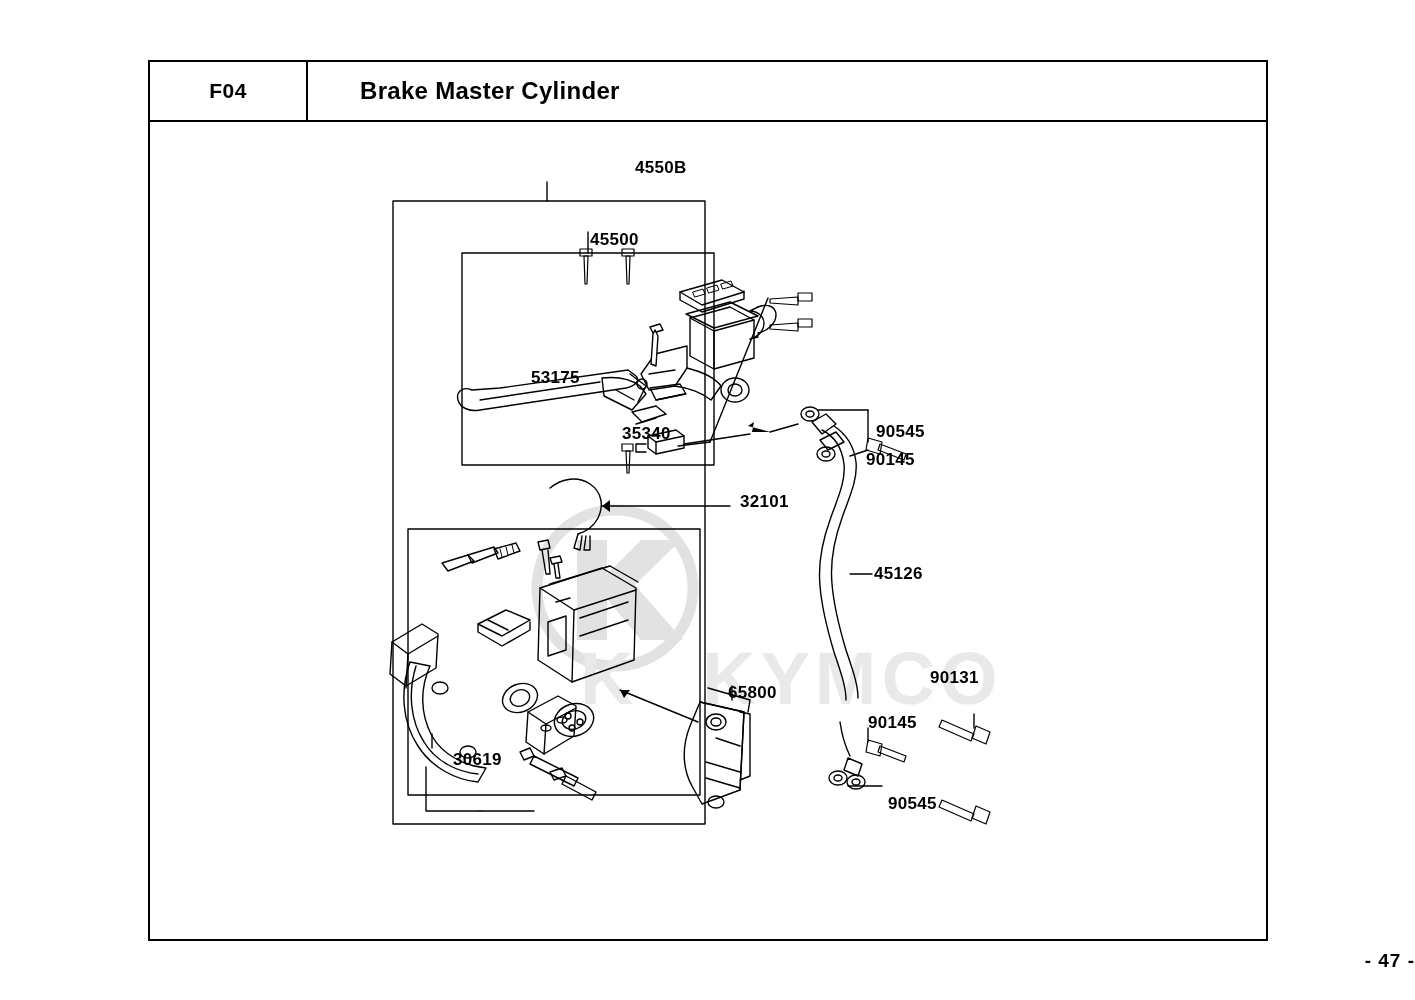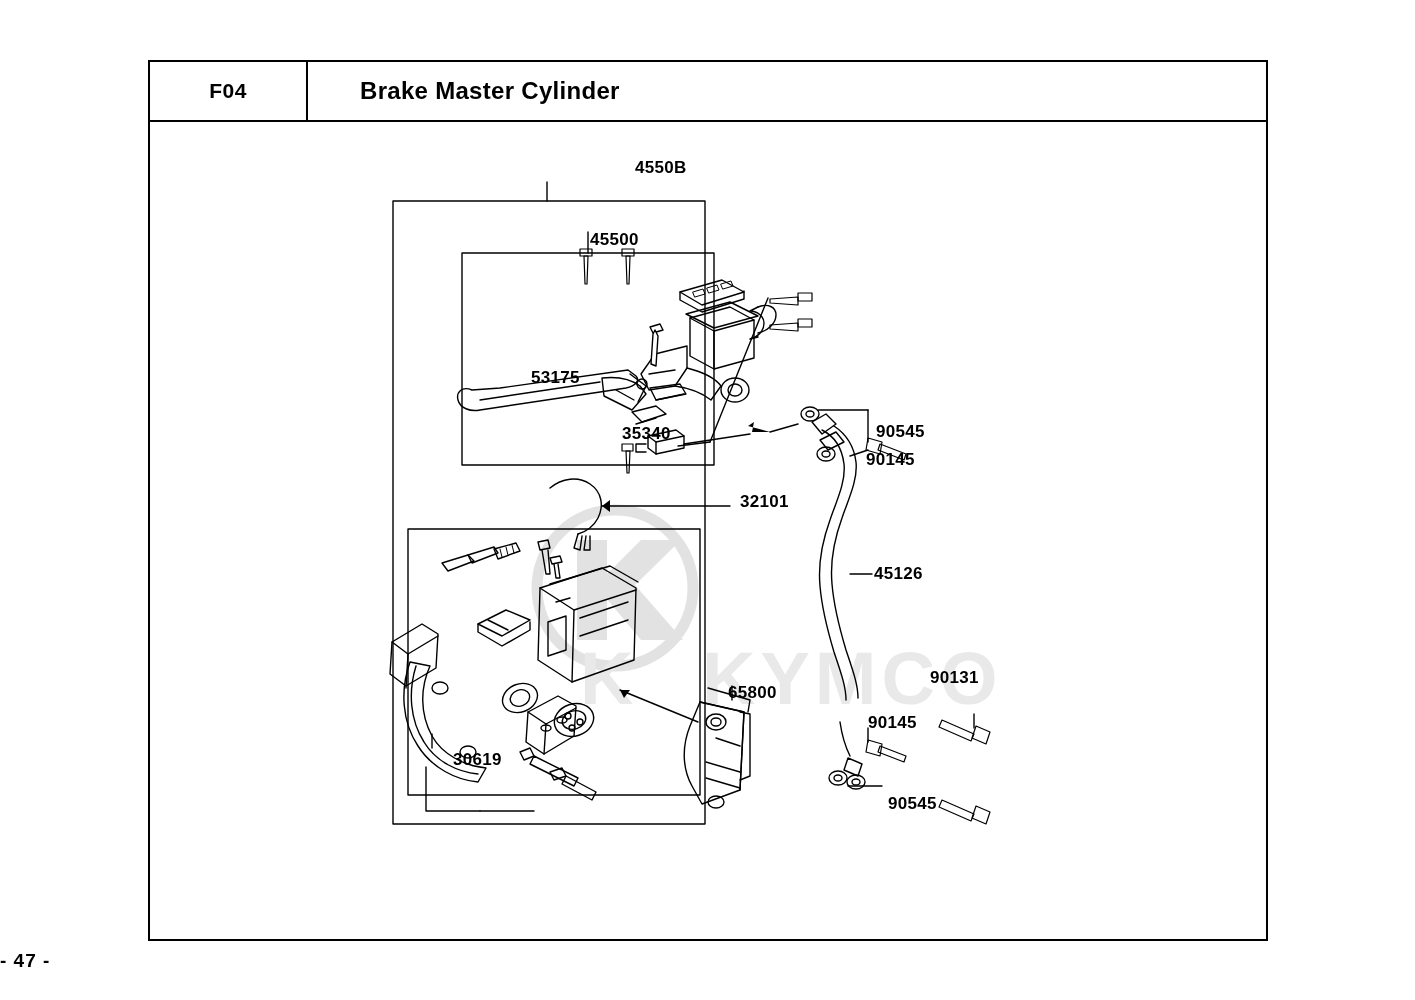--- a/index.html
+++ b/index.html
@@ -73,21 +73,21 @@
     box-sizing: border-box;
     overflow: hidden;
   }
 
   
   .page-number {
     position: absolute;
     left: 0;
     top: 950px;
     width: 1415px;
-    text-align: left;
+    text-align: right;
     font-size: 19px;
     font-weight: bold;
     letter-spacing: 1px;
   }
 
   
   .label {
     position: absolute;
     font-size: 17px;
     font-weight: bold;

